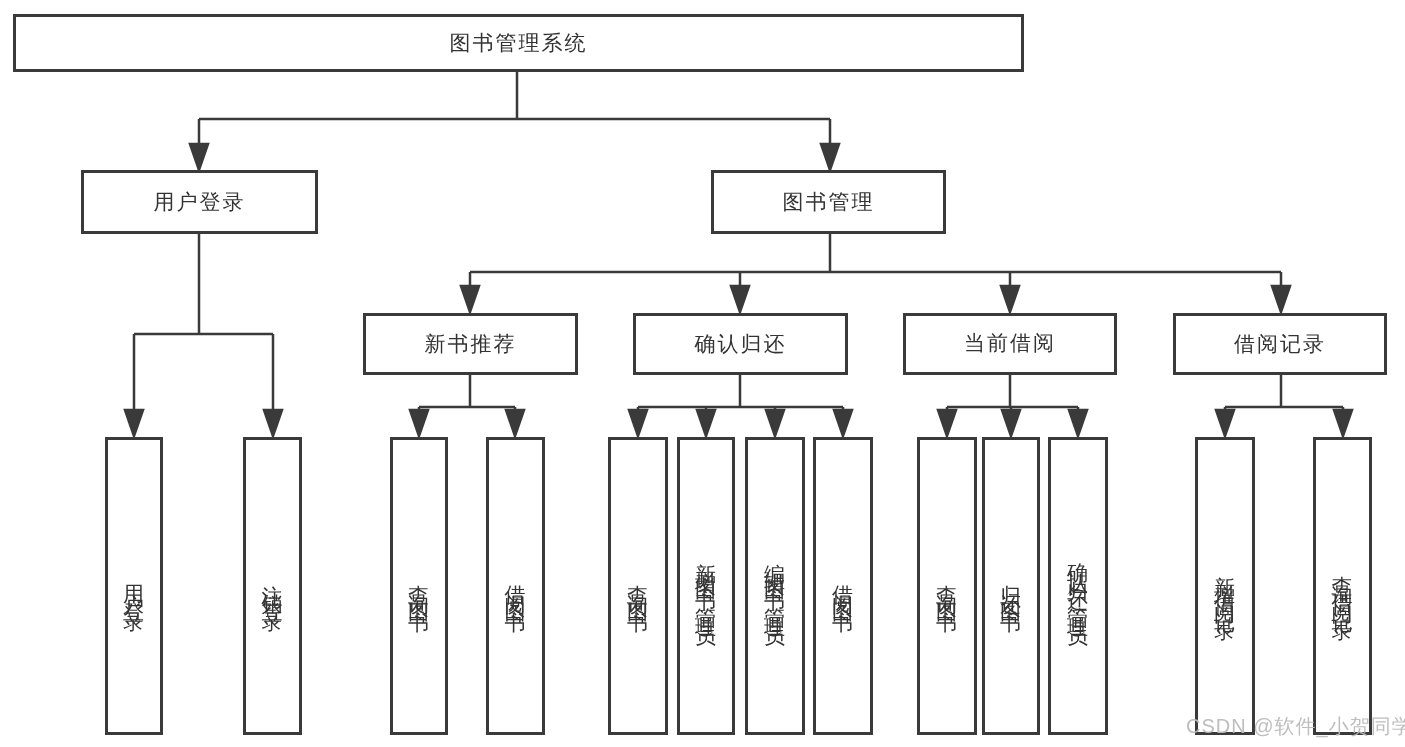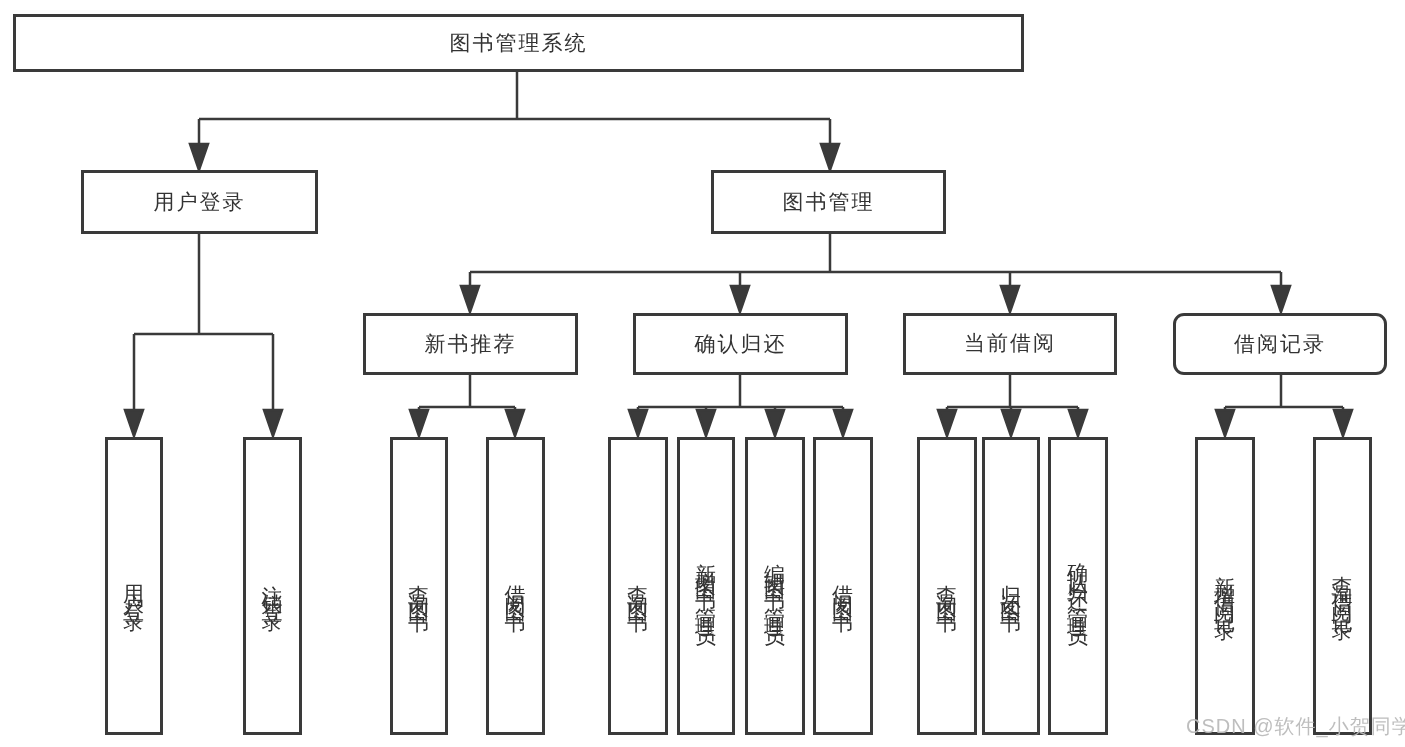--- a/index.html
+++ b/index.html
@@ -105,21 +105,21 @@
   </svg>
 
   <div class="box" style="left:13px; top:14px; width:1011px; height:58px;">图书管理系统</div>
 
   <div class="box" style="left:81px; top:170px; width:237px; height:64px;">用户登录</div>
   <div class="box" style="left:711px; top:170px; width:235px; height:64px;">图书管理</div>
 
   <div class="box" style="left:363px; top:313px; width:215px; height:62px;">新书推荐</div>
   <div class="box" style="left:633px; top:313px; width:215px; height:62px;">确认归还</div>
   <div class="box" style="left:903px; top:313px; width:214px; height:62px;font-family:Liberation Serif, serif;">当前借阅</div>
-  <div class="box" style="left:1173px; top:313px; width:214px; height:62px;border-radius:11px;">借阅记录</div>
+  <div class="box" style="left:1173px; top:313px; width:214px; height:62px;">借阅记录</div>
 
   <div class="box v" style="left:105px; top:437px; width:58px; height:298px;">用户登录</div>
   <div class="box v" style="left:243px; top:437px; width:59px; height:298px;">注销登录</div>
 
   <div class="box v" style="left:390px; top:437px; width:58px; height:298px;">查询图书</div>
   <div class="box v" style="left:486px; top:437px; width:59px; height:298px;">借阅图书</div>
 
   <div class="box v" style="left:608px; top:437px; width:60px; height:298px;">查询图书</div>
   <div class="box v" style="left:677px; top:437px; width:58px; height:298px;">新增图书（管理员）</div>
   <div class="box v" style="left:745px; top:437px; width:60px; height:298px;">编辑图书（管理员）</div>

